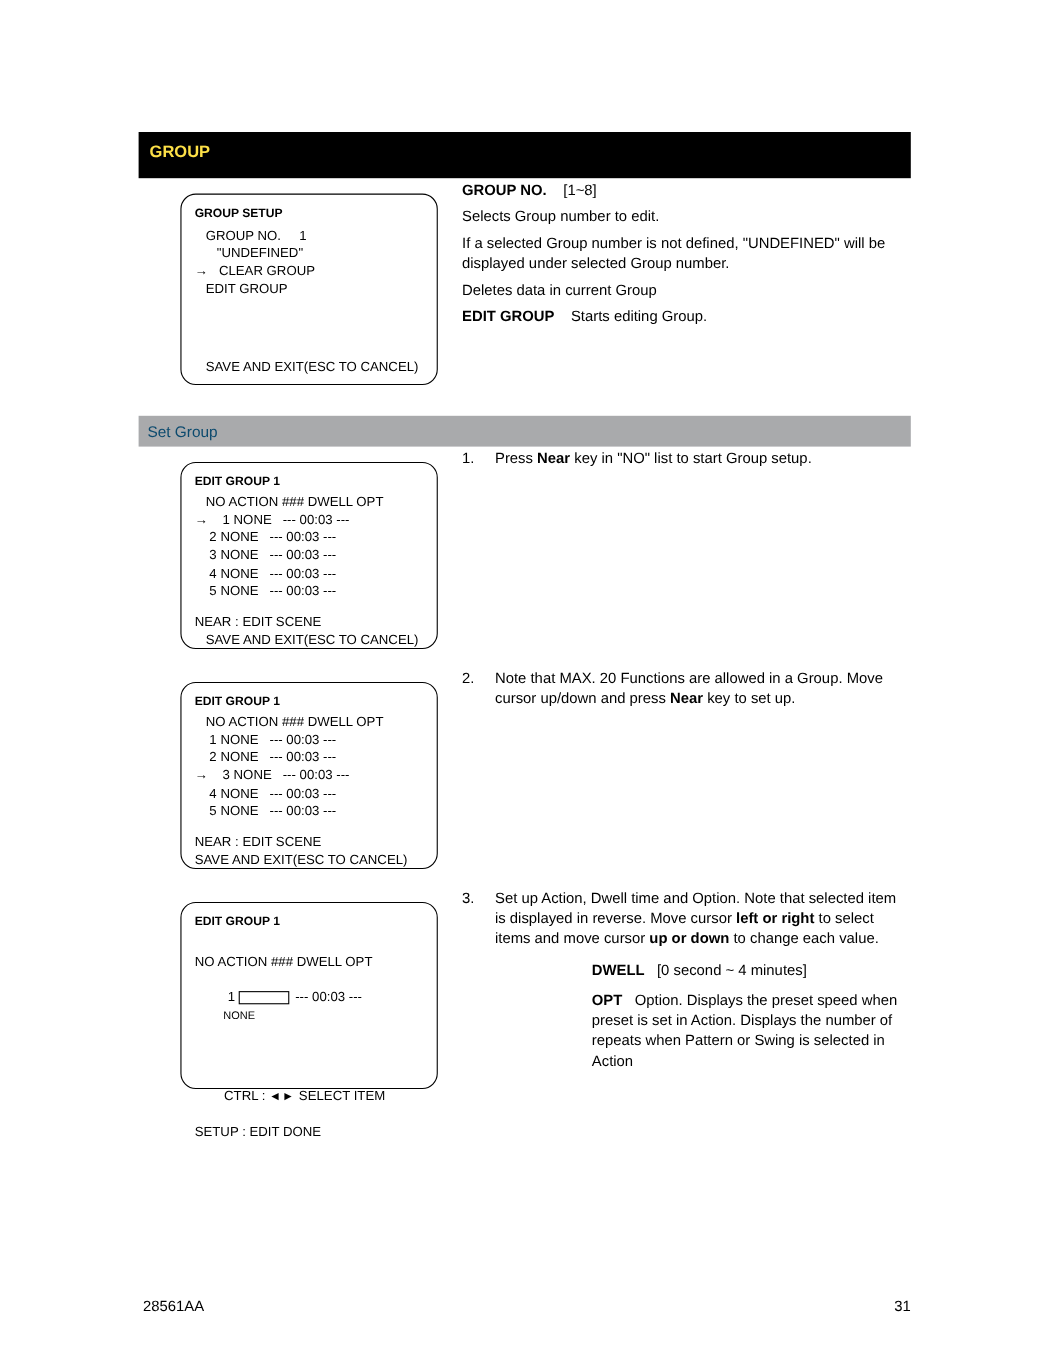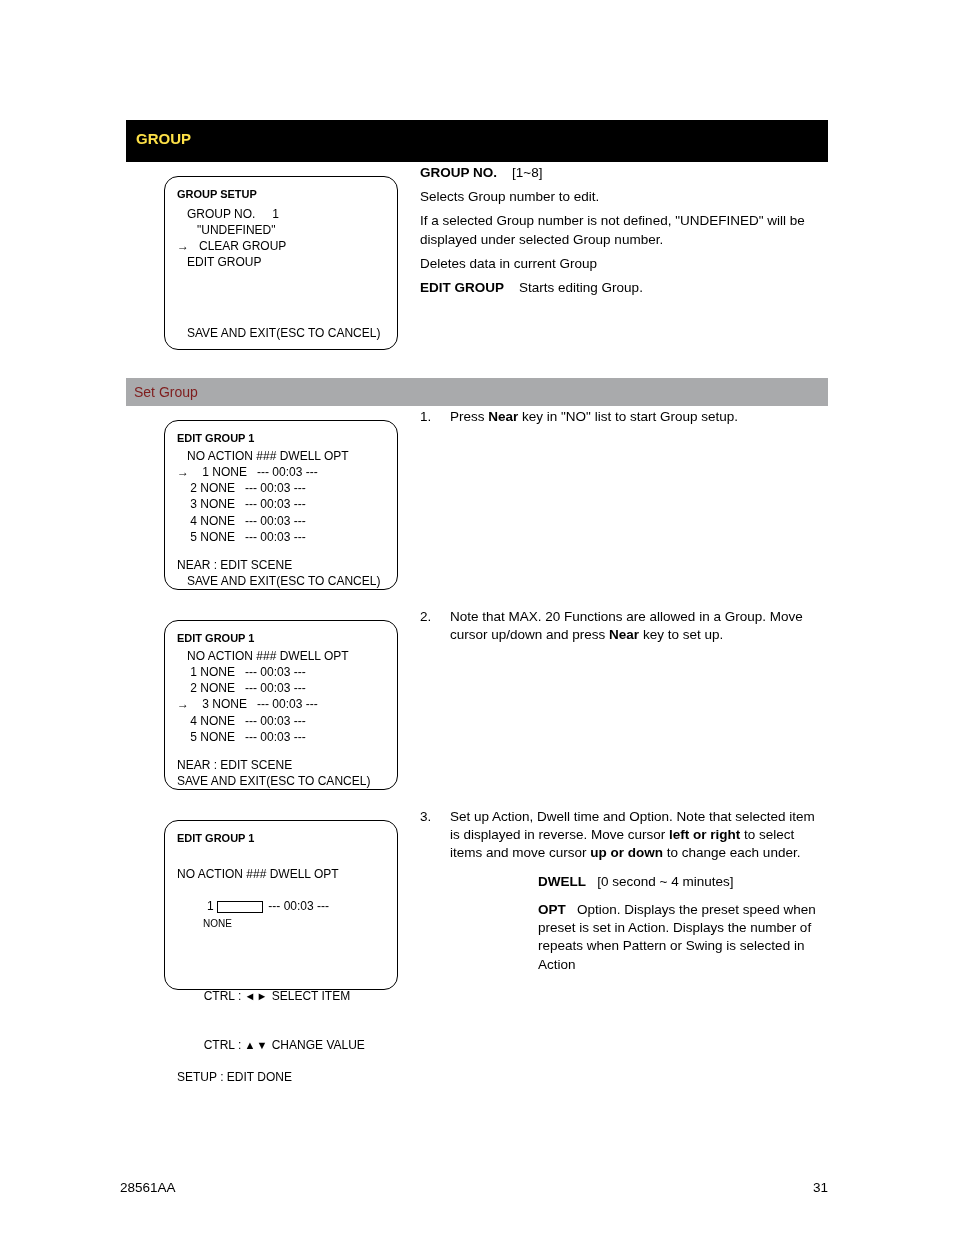--- a/index.html
+++ b/index.html
@@ -22,21 +22,21 @@
     color: #fde047;
     font-weight: bold;
     font-size: 15px;
     padding: 10px 10px 10px 10px;
     height: 42px;
     display: flex;
   }
   .gray-bar {
     width: 100%;
     background: #a9aaac;
-    color: #7f1d1d;
+    color: #0c4a6e;
     font-size: 14px;
     padding: 6px 8px;
     margin-top: 28px;
   }
   .row {
     display: flex;
     align-items: flex-start;
   }
   .row + .row { margin-top: 16px; }
   .panel {
@@ -66,21 +66,21 @@
     display: flex;
     gap: 16px;
     margin-bottom: 8px;
   }
   .ol-item .num { min-width: 14px; }
   .indent-block { margin-left: 118px; margin-top: 6px; }
   .indent-block p { margin: 0 0 4px 0; }
   .footer {
     position: absolute;
     bottom: 40px;
-    left: 120px;
+    left: 130px;
     right: 126px;
     display: flex;
     justify-content: space-between;
     font-size: 13.5px;
   }
   .box-inline {
     display: inline-block;
     width: 46px; height: 12px;
     border: 1px solid #000;
     vertical-align: middle;
@@ -184,30 +184,27 @@
       <div style="height:20px;"></div>
       <div class="line">NO ACTION ### DWELL OPT</div>
       <div class="line">
         <span>&nbsp;1 </span><span class="box-inline"></span><span>&nbsp;--- 00:03 ---</span>
       </div>
       <div class="line" style="margin-top:-14px; margin-left:26px; font-size:10px;">NONE</div>
       <div style="height:42px;"></div>
       <div class="line">
         <span>CTRL : </span><span class="sym">◄►</span>&nbsp;<span>SELECT ITEM</span>
       </div>
-      <div class="line">
-        <span>CTRL : </span><span class="sym">▲▼</span>&nbsp;<span>CHANGE VALUE</span>
-      </div>
       <div class="line">SETUP : EDIT DONE</div>
     </div>
     <div class="right">
       <div class="ol-item">
         <div class="num">3.</div>
         <div>
-          <span>Set up Action, Dwell time and Option. Note that selected item is displayed in reverse. Move cursor </span><span class="label">left or right</span><span> to select items and move cursor </span><span class="label">up or down</span><span> to change each under.</span>
+          <span>Set up Action, Dwell time and Option. Note that selected item is displayed in reverse. Move cursor </span><span class="label">left or right</span><span> to select items and move cursor </span><span class="label">up or down</span><span> to change each value.</span>
         </div>
       </div>
       <div class="indent-block">
         <p style="margin-top:10px;">
           <span class="bullet">DWELL</span>&nbsp;&nbsp;
           <span>[0 second ~ 4 minutes]</span>
         </p>
         <p style="margin-top:10px;">
           <span class="bullet">OPT</span>&nbsp;&nbsp;
           <span>Option. Displays the preset speed when preset is set in Action. Displays the number of repeats when Pattern or Swing is selected in Action</span>

